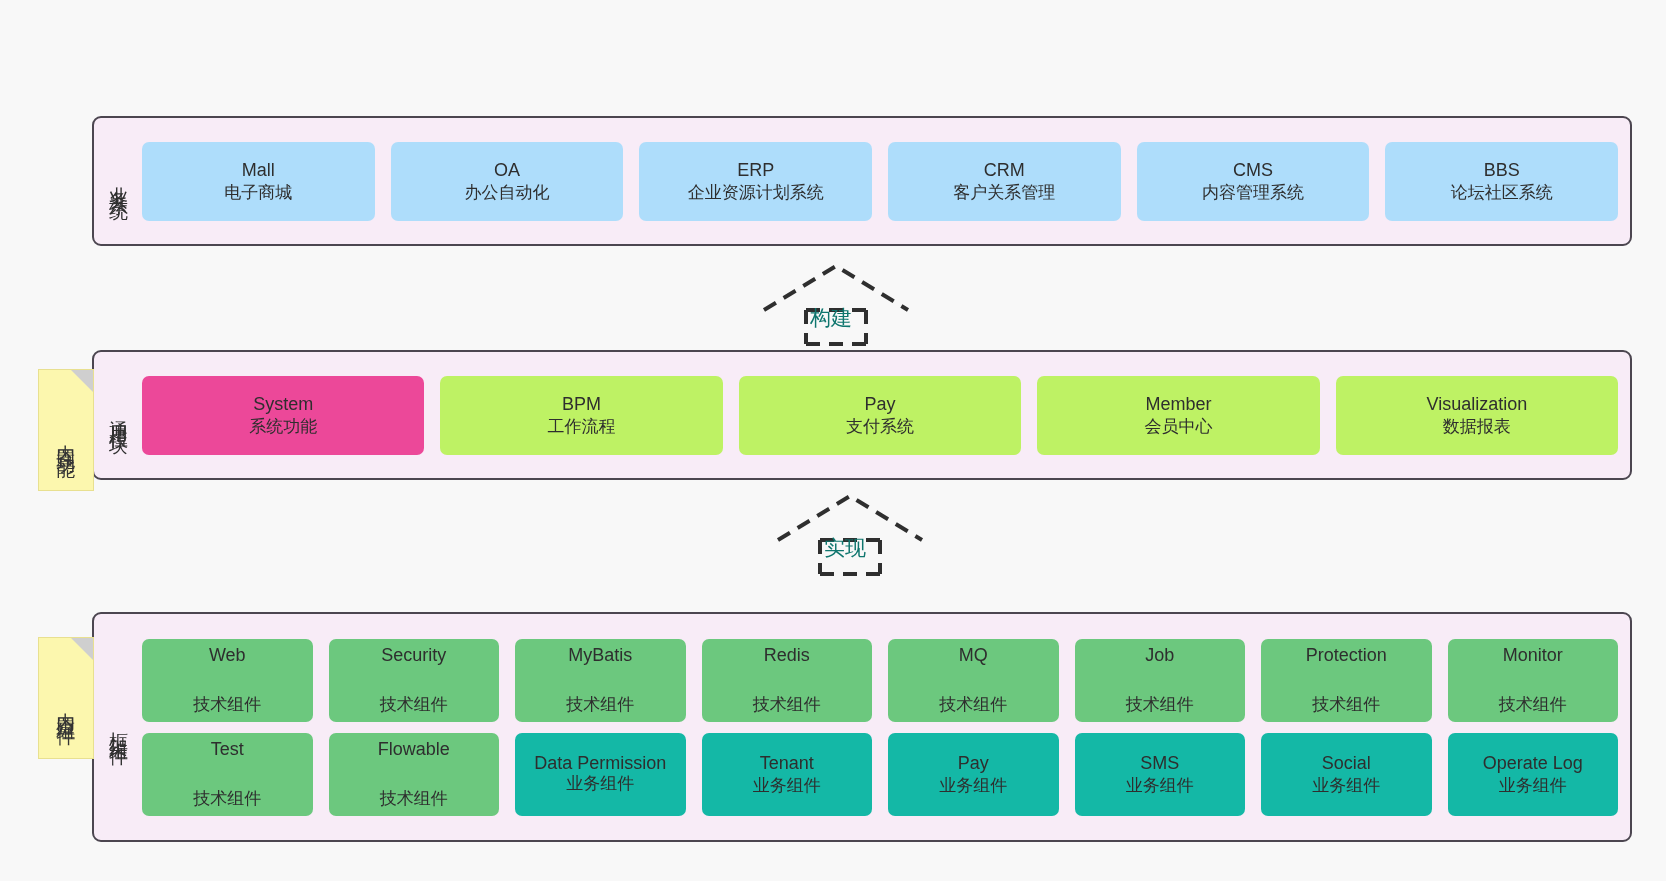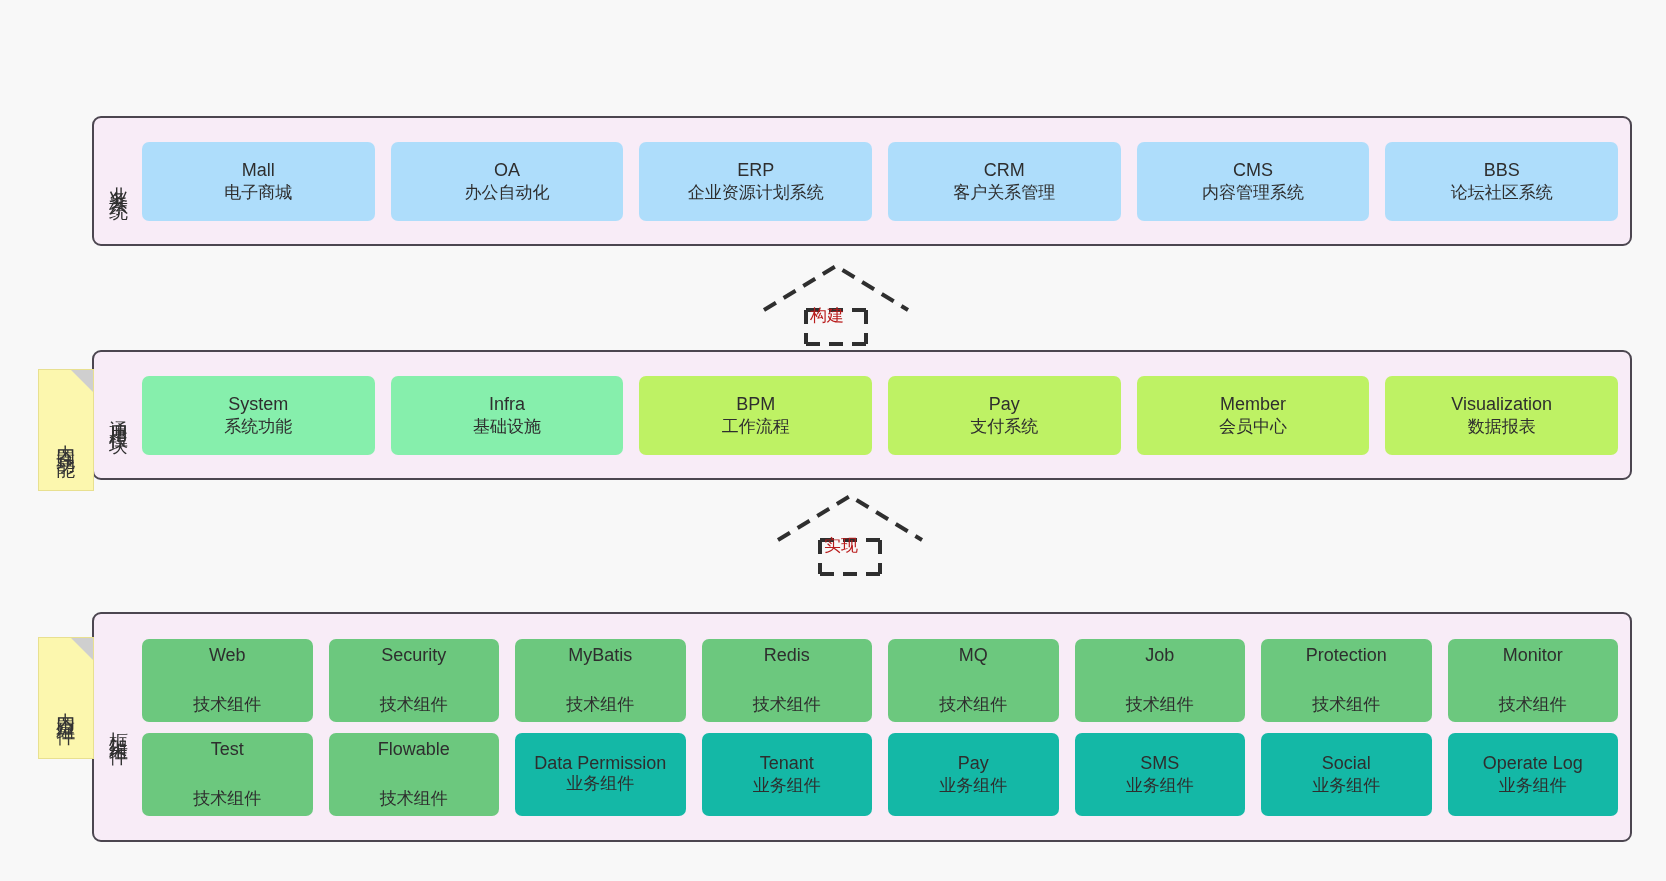--- a/index.html
+++ b/index.html
@@ -98,34 +98,34 @@
     color: #2e2e2e;
     line-height: 1.28;
     padding: 4px 6px;
   }
   .card .en { font-size: 18px; }
   .card .cn { font-size: 17px; }
   .card.tall  { height: 79px; }
   .card.short { height: 83px; }
 
   .c-blue       { background: #aeddfb; }
-  .c-red        { background: #86efac; }
+  .c-red        { background: #ec4899; }
   .c-pink       { background: #bef264; }
   .c-green      { background: #6cc87e; gap: 27px; }
   .c-lightgreen { background: #14b8a6; }
 
   
   .connector {
     position: absolute;
     z-index: 3;
   }
   .connector .label {
     position: absolute;
-    font-size: 17px;
-    color: #b91c1c;
+    font-size: 21px;
+    color: #0f766e;
     background: transparent;
     white-space: nowrap;
   }
 </style>
 </head>
 <body>
 
 <div id="stage">
 
   <div class="layer" id="layer-business" style="left:92px; top:116px; width:1540px; height:130px;">
@@ -173,24 +173,20 @@
   <div class="layer" id="layer-common" style="left:92px; top:350px; width:1540px; height:130px;">
     <div class="layer-title">
       <span>通用模块</span>
     </div>
     <div class="layer-body">
       <div class="row">
         <div class="card c-red tall">
           <div class="en">System</div>
           <div class="cn">系统功能</div>
         </div>
-        <div class="card c-red tall">
-          <div class="en">Infra</div>
-          <div class="cn">基础设施</div>
-        </div>
         <div class="card c-pink tall">
           <div class="en">BPM</div>
           <div class="cn">工作流程</div>
         </div>
         <div class="card c-pink tall">
           <div class="en">Pay</div>
           <div class="cn">支付系统</div>
         </div>
         <div class="card c-pink tall">
           <div class="en">Member</div>

